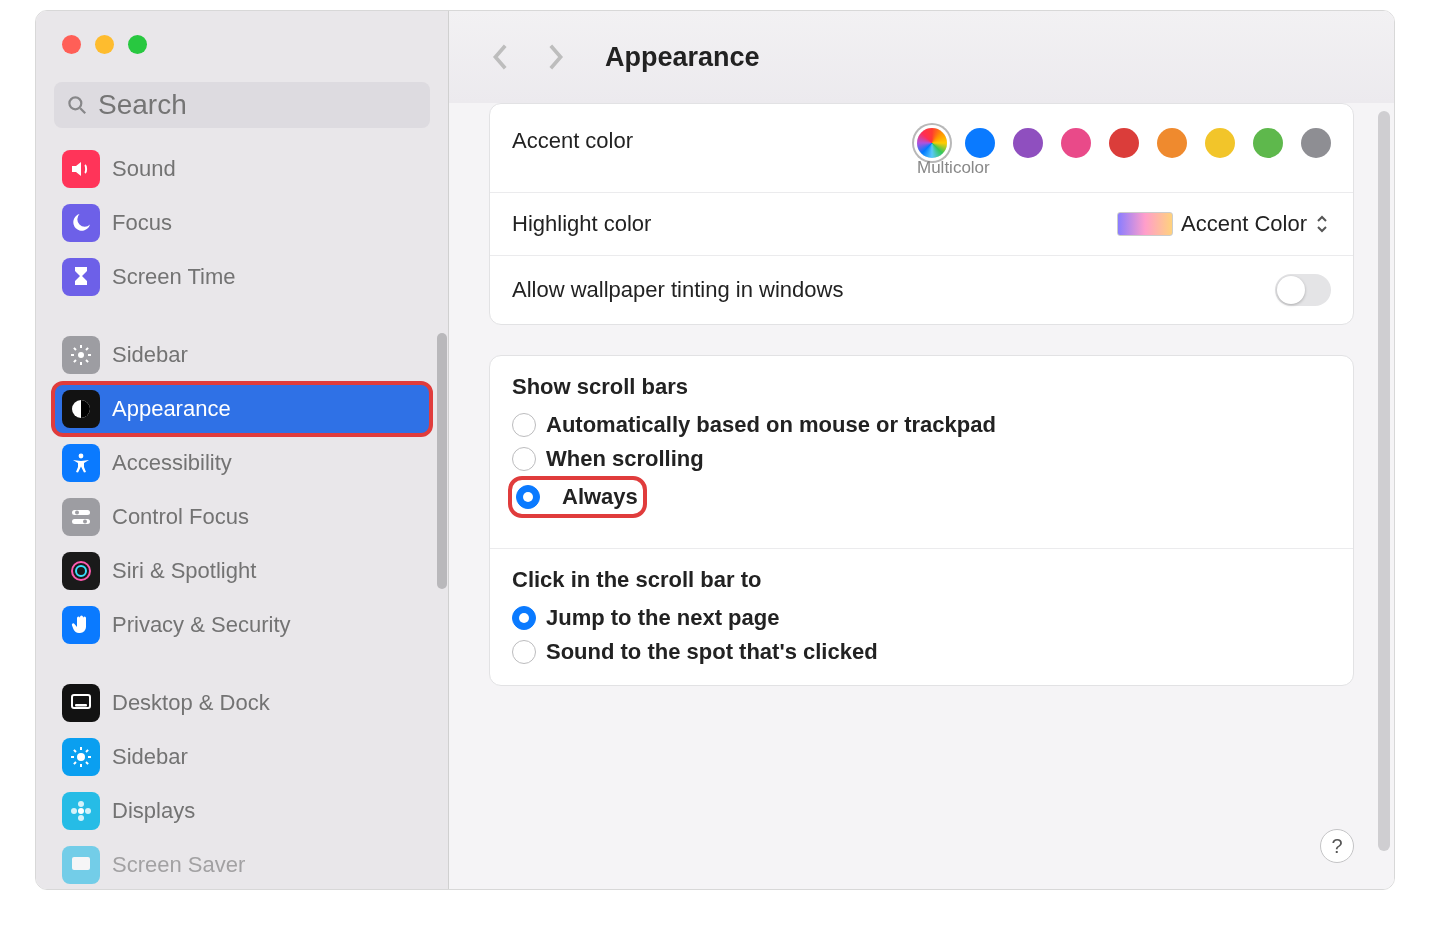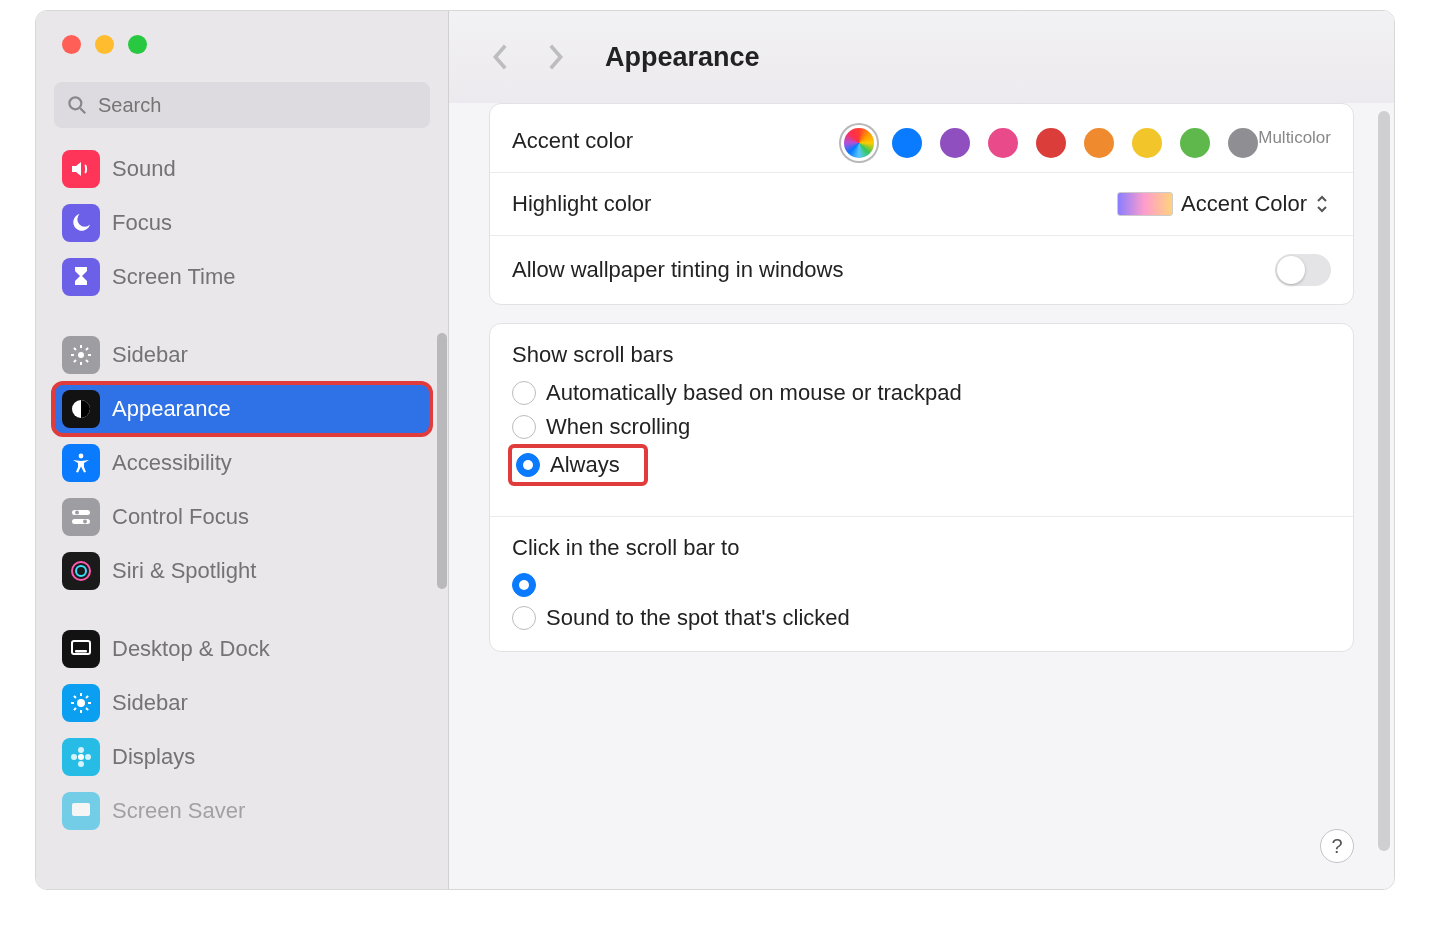--- a/index.html
+++ b/index.html
@@ -5,58 +5,58 @@
 * { box-sizing: border-box; margin: 0; padding: 0; font-family: -apple-system, "Helvetica Neue", Arial, sans-serif; }
 body { width: 1430px; height: 940px; background: #fff; overflow: hidden; }
 .window { width: 1360px; height: 880px; margin: 10px auto; display: flex; border: 1px solid #d8d8d8; border-radius: 12px; overflow: hidden; position: relative; background: #fff; }
 .sidebar { width: 413px; background: #e9e7ea; display: flex; flex-direction: column; border-right: 1px solid #d0d0d0; position: relative; }
 .traffic { display: flex; gap: 14px; padding: 24px 0 0 26px; }
 .dot { width: 19px; height: 19px; border-radius: 50%; }
 .dot.red { background: #ff5f57; } .dot.yel { background: #febc2e; } .dot.grn { background: #28c840; }
 .search-wrap { margin: 28px 18px 10px 18px; }
 .search { display: flex; align-items: center; gap: 10px; width: 100%; height: 46px; background: #dddbe0; border-radius: 8px; padding: 0 12px; border: none; }
 .search svg { flex-shrink: 0; }
-.search input { border: none; background: transparent; font-size: 20px; color: #404040; width: 100%; outline: none; }
+.search input { border: none; background: transparent; font-size: 28px; color: #404040; width: 100%; outline: none; }
 .side-scroll { flex: 1; overflow: hidden; padding: 6px 18px 0 18px; position: relative; }
 .side-item { display: flex; align-items: center; gap: 12px; padding: 6px 8px; border-radius: 9px; font-size: 22px; color: #737373; margin-bottom: 4px; white-space: nowrap; }
 .side-item.selected { background: #2f71e6; color: #fff; }
 .side-item.hl-red { outline: 4px solid #e03c3c; outline-offset: -1px; }
 .icon { width: 38px; height: 38px; border-radius: 8px; display: flex; align-items: center; justify-content: center; flex-shrink: 0; }
 .icon svg { width: 24px; height: 24px; }
 .gap { height: 24px; }
 .side-track { position: absolute; right: 1px; top: 322px; width: 10px; height: 256px; background: #b9b8bb; border-radius: 5px; }
 .main { flex: 1; background: #f5f4f6; display: flex; flex-direction: column; position: relative; }
 .main-head { height: 92px; display: flex; align-items: center; gap: 30px; padding: 0 40px; background: linear-gradient(#f2f1f3,#eceaee); }
 .nav-btn { color: #bdbdbd; width: 24px; height: 32px; display: flex; align-items: center; justify-content: center; }
 .title { font-size: 27px; font-weight: 600; color: #222; margin-left: 8px; }
 .main-body { flex: 1; padding: 0 40px 0 40px; overflow: hidden; position: relative; }
 .panel { background: #fff; border: 1px solid #e2e2e4; border-radius: 12px; margin-top: 0; }
 .row { display: flex; align-items: center; padding: 18px 22px; font-size: 22px; color: #222; border-bottom: 1px solid #ebebed; position: relative; }
 .row:last-child { border-bottom: none; }
 .row .label { flex-shrink: 0; }
 .spacer { flex: 1; }
 .accent-row { align-items: flex-start; flex-direction: row; padding-top: 24px; padding-bottom: 14px; }
-.accent-grid { display: flex; flex-direction: row; align-items: flex-start; margin-left: auto; }
+.accent-grid { display: flex; flex-direction: column; align-items: flex-start; margin-left: auto; }
 .accent-dots { display: flex; gap: 18px; }
 .adot { width: 30px; height: 30px; border-radius: 50%; }
 .adot.sel { box-shadow: 0 0 0 3px #fff, 0 0 0 5px #b8b8b8; }
 .adot.multi { background: conic-gradient(#ff3b30,#ff9500,#ffcc00,#34c759,#5ac8fa,#007aff,#af52de,#ff2d55,#ff3b30); }
 .accent-label { font-size: 17px; color: #888; padding-left: 0px; }
 .hl-swatch { width: 56px; height: 24px; background: linear-gradient(90deg,#8a7dff,#ff9ecb,#ffd27d); border-radius: 3px; margin-right: 8px; border: 1px solid #ccc; }
 .val-text { font-size: 22px; color: #222; margin-right: 6px; }
 .popup-caret { width: 18px; height: 22px; display:flex; flex-direction:column; align-items:center; justify-content:center; color:#555; }
 .toggle { width: 56px; height: 32px; background: #e4e4e6; border-radius: 16px; position: relative; }
 .toggle .knob { width: 28px; height: 28px; background: #fff; border-radius: 50%; position: absolute; top: 2px; left: 2px; box-shadow: 0 1px 3px rgba(0,0,0,.25); }
-.panel.group2 { margin-top: 18px; }
+.panel.group2 { margin-top: 30px; font-weight: bold; }
 .block-label { font-size: 22px; color: #222; padding: 18px 22px 8px 22px; }
 .radio-row { display: flex; align-items: center; gap: 10px; padding: 4px 22px; font-size: 22px; color: #222; }
 .radio { width: 24px; height: 24px; border: 1.5px solid #bcbcbe; border-radius: 50%; display: flex; align-items: center; justify-content: center; flex-shrink: 0; background:#fff; }
 .radio.checked { border-color: #0a7aff; background: #0a7aff; }
 .radio.checked::after { content:""; width:10px; height:10px; background:#fff; border-radius:50%; }
-.radio-hl { display:inline-flex; align-items:center; gap:10px; outline: 4px solid #e03c3c; border-radius:2px; padding: 4px 24px 4px 4px; }
+.radio-hl { display:inline-flex; align-items:center; gap:22px; outline: 4px solid #e03c3c; border-radius:10px; padding: 4px 5px 4px 4px; }
 .divider { height:1px; background:#ebebed; margin: 14px 0 0 0; }
 .help { position: absolute; right: 40px; bottom: 26px; width: 34px; height: 34px; border: 1.5px solid #c4c4c6; border-radius: 50%; display:flex; align-items:center; justify-content:center; font-size:20px; color:#555; background:#fff; }
 .main-track { position: absolute; right: 4px; top: 100px; width: 12px; height: 740px; }
 .main-thumb { position:absolute; right:0; top:0; width:12px; height:740px; background:#cfced1; border-radius:6px; }
 .block { padding-bottom: 16px; }
 </style>
 </head>
 <body>
 
 <div class="window">
@@ -141,20 +141,28 @@
         <span>Control Focus</span>
       </div>
       <div class="side-item">
         <div class="icon" style="background:#1a1a1a">
             <svg viewBox="0 0 24 24">
               <circle cx="12" cy="12" r="9" fill="none" stroke="#ff5ab0" stroke-width="2"></circle>
               <circle cx="12" cy="12" r="5" fill="none" stroke="#38e1ff" stroke-width="2"></circle>
             </svg>
           </div>
         <span>Siri &amp; Spotlight</span>
+      </div>
+      <div class="side-item">
+        <div class="icon" style="background:#0a7aff">
+            <svg viewBox="0 0 24 24" fill="#fff">
+              <path d="M8 11V5a1.5 1.5 0 0 1 3 0v5V4a1.5 1.5 0 0 1 3 0v6V5a1.5 1.5 0 0 1 3 0v9a6 6 0 0 1-6 6h-1a6 6 0 0 1-5.5-3.7L3 12.5a1.5 1.5 0 0 1 2.5-1.6L8 14z"></path>
+            </svg>
+          </div>
+        <span>Privacy &amp; Security</span>
       </div>
       <div class="gap"></div>
       <div class="side-item">
         <div class="icon" style="background:#121212">
             <svg viewBox="0 0 24 24" fill="#fff">
               <rect x="3" y="4" width="18" height="13" rx="2" fill="none" stroke="#fff" stroke-width="2"></rect>
               <rect x="6" y="13" width="12" height="2.5" rx="1" fill="#fff"></rect>
             </svg>
           </div>
         <span>Desktop &amp; Dock</span>
@@ -273,20 +281,21 @@
               <div class="radio checked"></div>
               <span>Always</span>
             </span>
           </div>
         </div>
         <div class="divider"></div>
         <div class="block">
           <div class="block-label">Click in the scroll bar to</div>
           <div class="radio-row">
             <div class="radio checked"></div>
+            <span>Jump to the next page</span>
           </div>
           <div class="radio-row">
             <div class="radio"></div>
             <span>Sound to the spot that's clicked</span>
           </div>
         </div>
       </div>
 
       <div class="help">?</div>
     </div>

